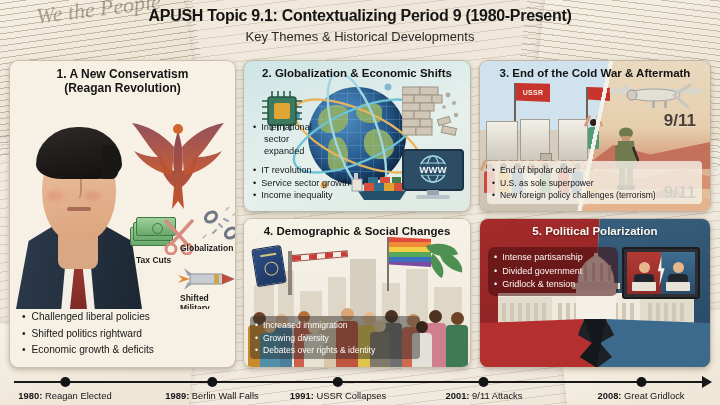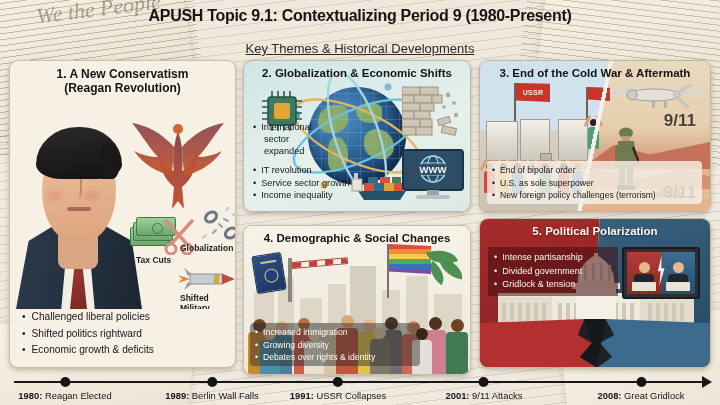--- a/index.html
+++ b/index.html
@@ -50,21 +50,21 @@
     position:absolute; left:36px; top:-4px; font-family:"Liberation Serif", serif;
     font-size:22px; color:rgba(90,70,45,.45); font-style:italic; transform:rotate(-7deg);
   }
 
   
   #header{ position:absolute; left:0; top:0; width:720px; height:56px; z-index:5; text-align:center; }
   #title{
     font-size:16px; font-weight:bold; color:#151515; letter-spacing:-.3px;
     margin-top:7px; white-space:nowrap;
   }
-  #subtitle{ font-size:13px; color:#2a2a2a; margin-top:16px;text-decoration:underline; }
+  #subtitle{ font-size:13px; color:#2a2a2a; margin-top:4px; }
 
   
   .panel{
     position:absolute; border-radius:9px; overflow:hidden;
     box-shadow:0 2px 5px rgba(80,60,35,.3);
     border:1px solid rgba(120,100,70,.35);
   }
   .ptitle{
     position:relative; z-index:6; text-align:center; font-weight:bold;
     font-size:11.5px; color:#141414; padding-top:6px; line-height:1.18;
@@ -222,21 +222,21 @@
   .soldier{ position:absolute; left:58%; top:64px; width:26px; height:66px; }
   .soldier svg{ width:100%; height:100%; }
   .nineeleven{ position:absolute; font-weight:bold; color:#4a4038; font-size:17px; z-index:7;
     text-shadow:0 1px 1px rgba(255,255,255,.35); }
   #p3 .bul{ position:absolute; left:7px; bottom:7px; width:215px; z-index:8;
     background:rgba(244,240,230,.82); border-radius:4px; padding:3px 5px; }
   #p3 .bul li{ font-size:8.6px; color:#16161a; list-style:none; line-height:1.42; }
   #p3 .bul li:before{ content:"\2022"; margin-right:5px; }
 
   
-  #p4{ left:243px; top:218px; width:228px; height:150px; background:#f4efe4;margin-top:7px; }
+  #p4{ left:243px; top:218px; width:228px; height:150px; background:#f4efe4; }
   #p4 .sky{ position:absolute; inset:0; background:linear-gradient(180deg,#f6f2e8,#efe9dc); }
   .bldg{ position:absolute; bottom:30px; background:#ded7c8; }
   .passport{ position:absolute; left:10px; top:28px; width:30px; height:38px;
     background:linear-gradient(160deg,#2f4f86,#1c3563); border-radius:3px;
     border:1px solid #16294d; transform:rotate(-9deg); }
   .passport:after{ content:""; position:absolute; left:9px; top:14px; width:12px; height:12px;
     border:1.4px solid #d7c67e; border-radius:50%; }
   .passport:before{ content:""; position:absolute; left:7px; top:6px; width:16px; height:2px;
     background:#d7c67e; }
   .gate{ position:absolute; left:44px; top:32px; width:4px; height:44px; background:#8d8378; }
@@ -280,21 +280,21 @@
   .tv .fig{ position:absolute; left:50%; top:24%; transform:translateX(-50%); }
   .tv .fig .h{ width:11px; height:11px; border-radius:50%; background:#e6b68c; margin:0 auto 1px; }
   .tv .fig .b{ width:20px; height:16px; background:#20262e; border-radius:4px 4px 0 0; }
   .tv .pod{ position:absolute; bottom:3px; left:50%; transform:translateX(-50%);
     width:24px; height:9px; background:#e9e4d8; border-radius:1px; }
   .tv .bolt{ position:absolute; left:50%; top:14%; transform:translateX(-50%);
     width:8px; height:30px; background:#f4f1e6;
     clip-path:polygon(55% 0,10% 52%,46% 52%,30% 100%,95% 42%,55% 42%); z-index:3; }
   #p5 .ptitle{ color:#fdf9f0; text-shadow:0 1px 2px rgba(0,0,0,.45); }
   #p5 .bul{ position:absolute; left:8px; top:28px; width:130px; z-index:9;
-    background:rgba(70,12,14,.55); border-radius:0; padding:4px 6px; }
+    background:rgba(70,12,14,.55); border-radius:7px; padding:4px 6px; }
   #p5 .bul li{ font-size:9px; color:#fbf7ef; list-style:none; line-height:1.5; }
   #p5 .bul li:before{ content:"\2022"; margin-right:5px; }
 
   
   #timeline{ position:absolute; left:0; top:370px; width:720px; height:35px; z-index:6; }
   #tline{ position:absolute; left:14px; top:11px; width:688px; height:2px; background:#17171a; }
   #tarrow{ position:absolute; right:8px; top:6px; width:0; height:0;
     border-top:6px solid transparent; border-bottom:6px solid transparent; border-left:10px solid #17171a; }
   .tevt{ position:absolute; top:0; transform:translateX(-50%); text-align:right; white-space:nowrap; }
   .tdot{ width:10px; height:10px; border-radius:50%; background:#141417; margin:7px auto 0; }

